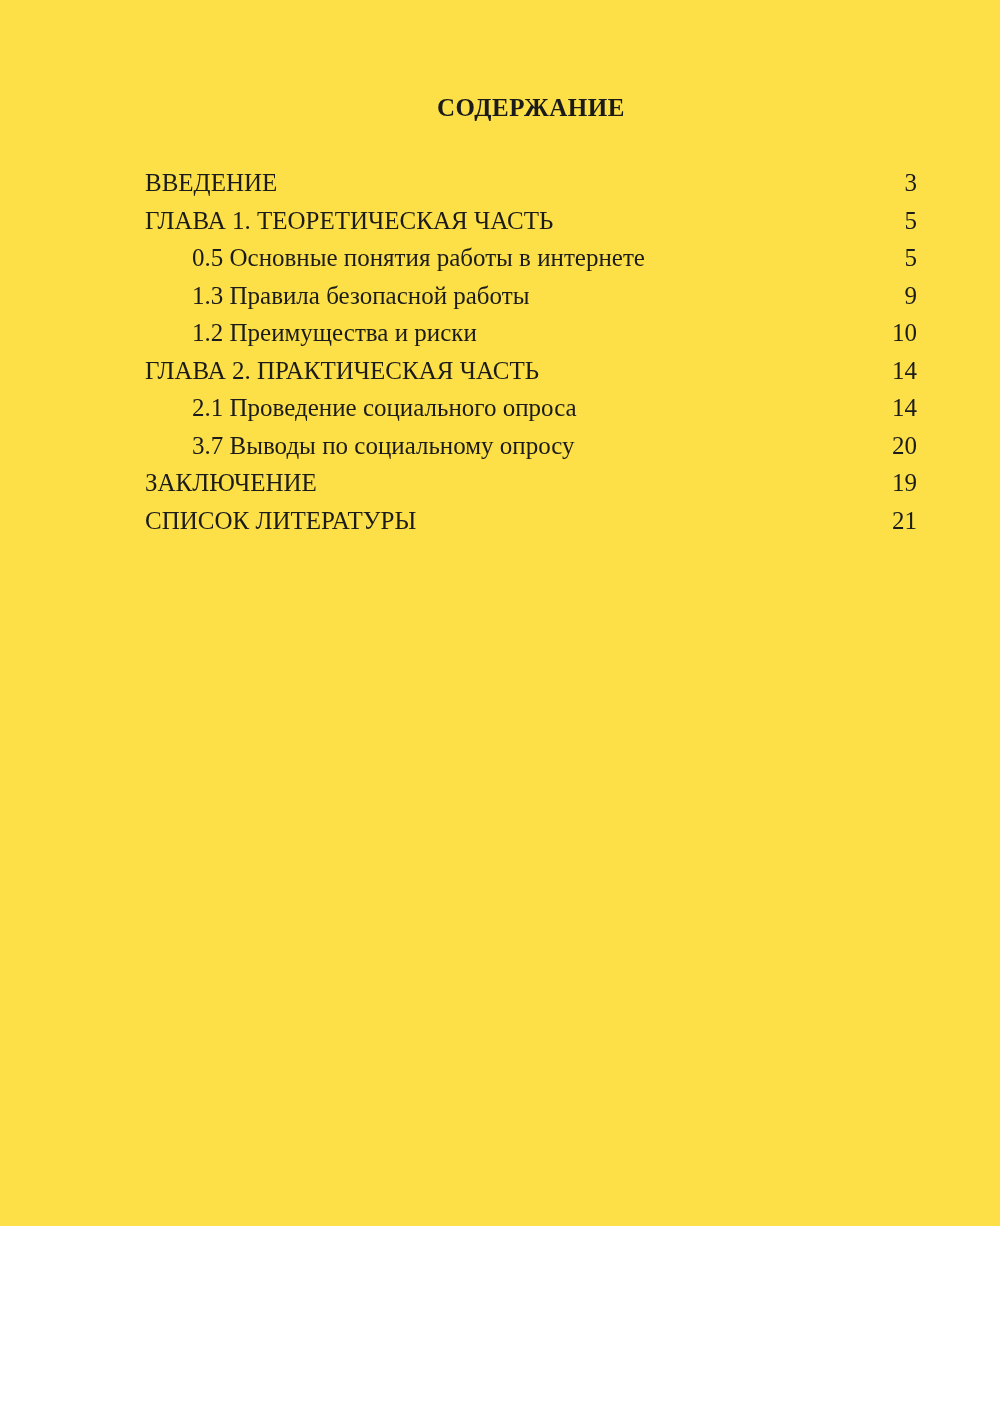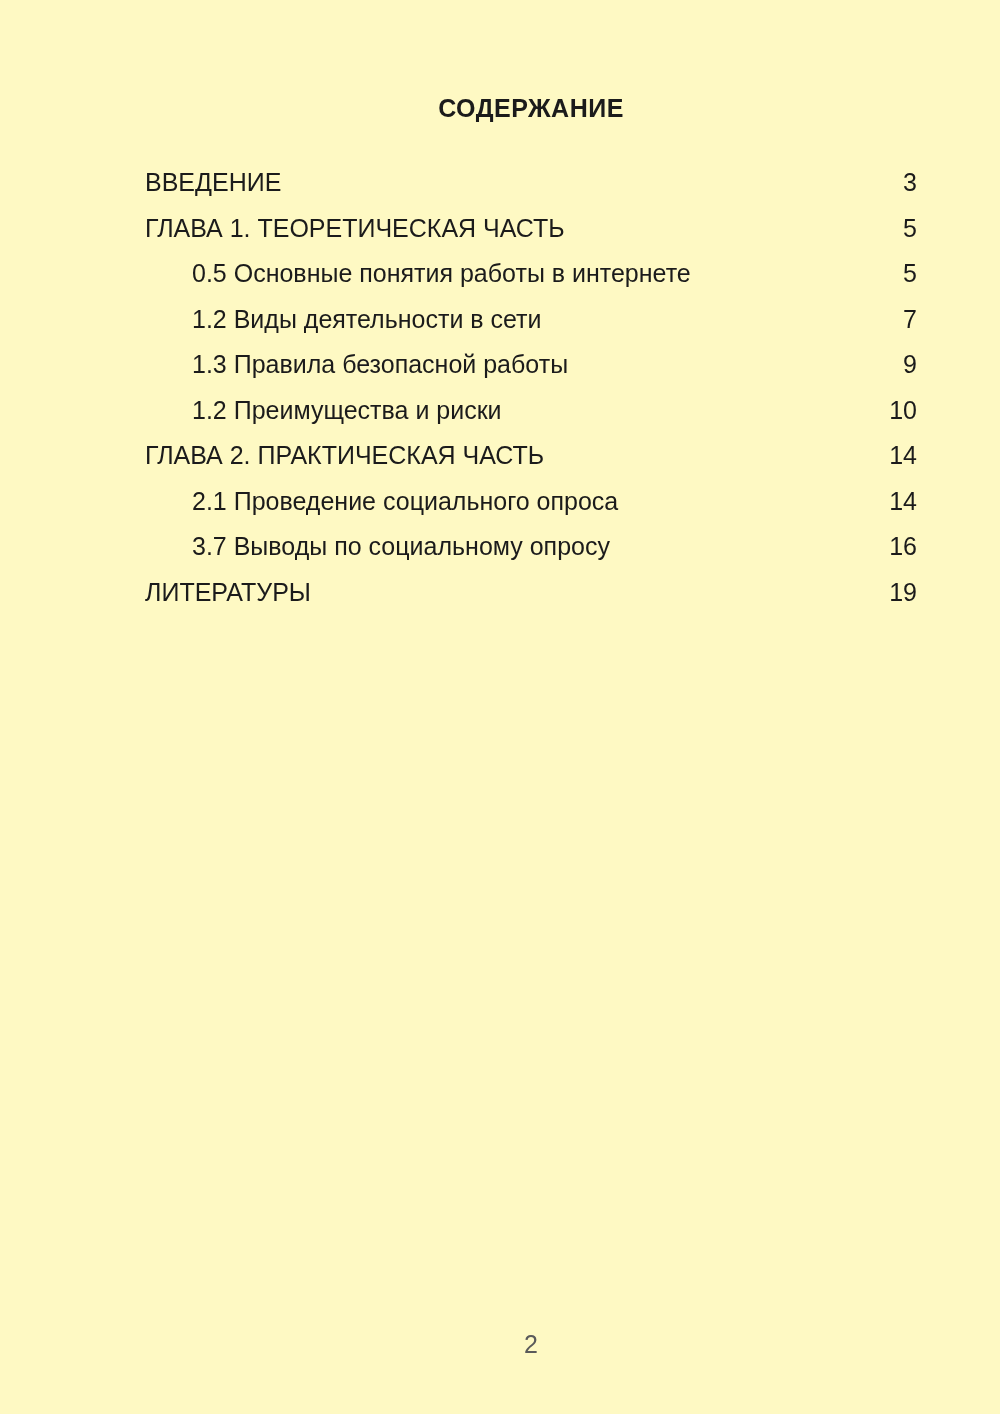--- a/index.html
+++ b/index.html
@@ -3,23 +3,23 @@
 <meta charset="utf-8">
 <style>
   html, body {
     margin: 0;
     padding: 0;
     background: #ffffff;
   }
   .page {
     position: relative;
     width: 1000px;
-    height: 1414px;
-    background: #fef9c3;
-    font-family: Liberation Sans, sans-serif;
+    height: 1226px;
+    background: #fde047;
+    font-family: Liberation Serif, serif;
     color: #1b1b1b;
     overflow: hidden;
   }
   .content {
     position: absolute;
     left: 145px;
     top: 89px;
     width: 772px;
   }
   .doc-title {
@@ -33,21 +33,20 @@
   .toc {
     width: 100%;
   }
   .toc-row {
     display: flex;
     justify-content: space-between;
     align-items: baseline;
     font-size: 25px;
     line-height: 37.5px;
     white-space: nowrap;
-    margin-top: 8px;
   }
   .toc-row .label {
     flex: 1 1 auto;
     overflow: hidden;
   }
   .toc-row.level-1 .label {
     padding-left: 47px;
   }
   .toc-row .pagenum {
     flex: 0 0 auto;
@@ -82,24 +81,20 @@
         <div class="toc-row level-0">
           <span class="label">ГЛАВА 1. ТЕОРЕТИЧЕСКАЯ ЧАСТЬ</span>
           <span class="pagenum">5</span>
         </div>
 
         <div class="toc-row level-1">
           <span class="label">0.5 Основные понятия работы в интернете</span>
           <span class="pagenum">5</span>
         </div>
 
-        <div class="toc-row level-1">
-          <span class="label">1.2 Виды деятельности в сети</span>
-          <span class="pagenum">7</span>
-        </div>
 
         <div class="toc-row level-1">
           <span class="label">1.3 Правила безопасной работы</span>
           <span class="pagenum">9</span>
         </div>
 
         <div class="toc-row level-1">
           <span class="label">1.2 Преимущества и риски</span>
           <span class="pagenum">10</span>
         </div>
@@ -109,25 +104,29 @@
           <span class="pagenum">14</span>
         </div>
 
         <div class="toc-row level-1">
           <span class="label">2.1 Проведение социального опроса</span>
           <span class="pagenum">14</span>
         </div>
 
         <div class="toc-row level-1">
           <span class="label">3.7 Выводы по социальному опросу</span>
-          <span class="pagenum">16</span>
+          <span class="pagenum">20</span>
         </div>
 
         <div class="toc-row level-0">
-          <span class="label">ЛИТЕРАТУРЫ</span>
+          <span class="label">ЗАКЛЮЧЕНИЕ</span>
           <span class="pagenum">19</span>
         </div>
 
+        <div class="toc-row level-0">
+          <span class="label">СПИСОК ЛИТЕРАТУРЫ</span>
+          <span class="pagenum">21</span>
+        </div>
       </div>
   </div>
 
   <div class="footer-page-number">2</div>
 </div>
 
 </body></html>

